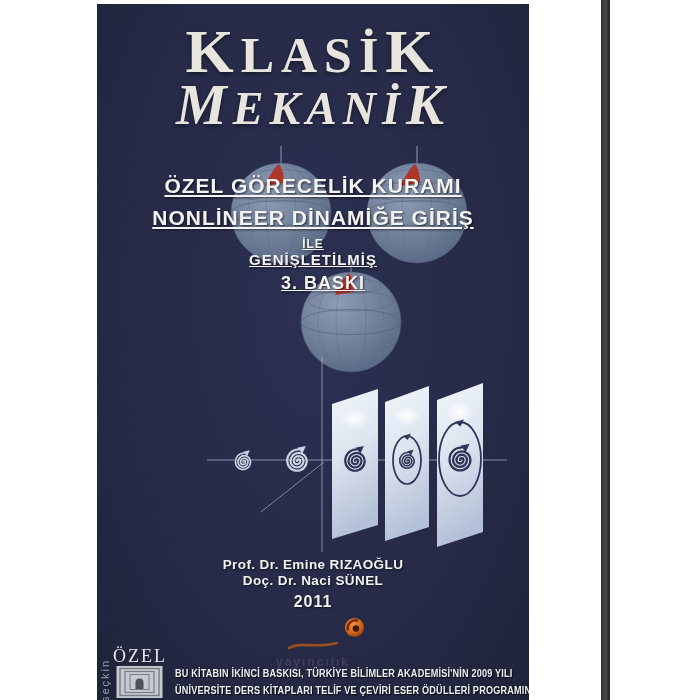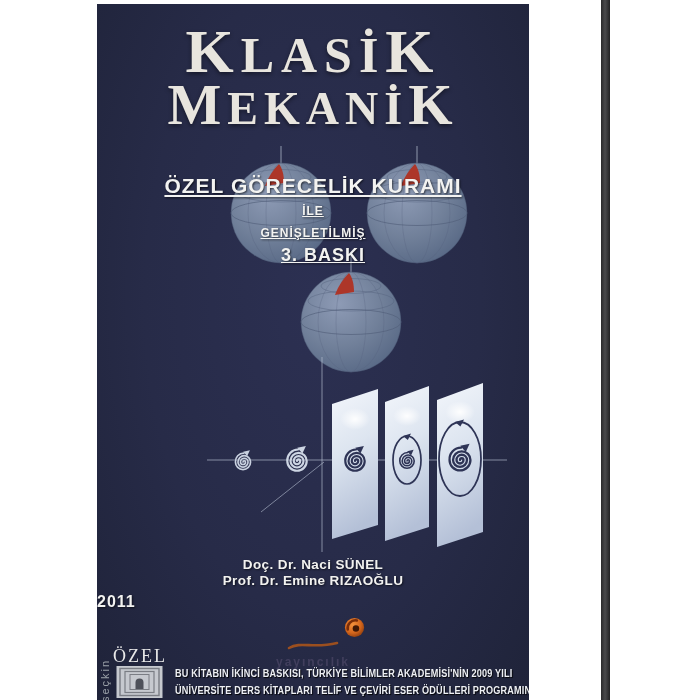--- a/index.html
+++ b/index.html
@@ -20,47 +20,47 @@
   .book-edge{
     position:absolute;left:601px;top:0;width:9px;height:700px;
     background:linear-gradient(to right,#2a2a2c,#4a4a4c 45%,#232325);
   }
 
   
   .title-block{position:absolute;top:16px;left:0;width:100%;text-align:center;z-index:4;
     font-family:"Liberation Serif", serif;font-weight:bold;color:#e8e5de;
     text-shadow:0 2px 4px rgba(0,0,0,.45);}
   .title-line1{font-size:62px;line-height:1.02;letter-spacing:7px;}
-  .title-line2{font-size:57px;line-height:1.0;letter-spacing:6px;margin-top:-7px;}
+  .title-line2{font-size:57px;line-height:1.0;letter-spacing:6px;margin-top:-7px;font-style:italic;}
   .title-line1 .sc{font-size:50px;}
   .title-line2 .sc{font-size:46px;}
 
   
   .subtitle-block{position:absolute;top:169px;left:0;width:100%;text-align:center;z-index:4;
     color:#f3f3f1;font-weight:bold;text-shadow:1px 1px 2px rgba(0,0,0,.6);text-decoration:underline;}
   .sub-big{font-size:21px;letter-spacing:1px;line-height:1.25;}
   .sub-small{font-size:12px;letter-spacing:1px;margin-top:6px;line-height:1.1;}
-  .sub-mid{font-size:12px;letter-spacing:1px;margin-top:8px;line-height:1.2;}
+  .sub-mid{font-size:15px;letter-spacing:1px;line-height:1.2;}
   .sub-edition{font-size:18px;letter-spacing:1px;margin-top:4px;padding-left:20px;}
   .gap1{margin-top:6px;}
 
   
   .sphere{position:absolute;z-index:1;}
   .sphere-1{left:129px;top:141px;width:110px;height:126px;}
   .sphere-2{left:265px;top:141px;width:110px;height:126px;}
   .sphere-3{left:199px;top:250px;width:110px;height:126px;}
 
   
   .phase-diagram{position:absolute;left:80px;top:345px;width:350px;height:215px;z-index:2;}
 
   
   .authors-block{position:absolute;top:553px;left:0;width:100%;text-align:center;z-index:4;
     color:#f2f2f0;font-weight:bold;font-size:13.5px;line-height:1.18;letter-spacing:.4px;
     text-shadow:1px 1px 2px rgba(0,0,0,.6);}
-  .year{position:absolute;top:589px;left:0;width:100%;text-align:left;z-index:4;
+  .year{position:absolute;top:589px;left:0;width:100%;text-align:center;z-index:4;
     color:#f2f2f0;font-weight:bold;font-size:16px;letter-spacing:1px;
     text-shadow:1px 1px 2px rgba(0,0,0,.6);}
 
   
   .publisher-logo{position:absolute;left:246px;top:612px;width:23px;height:23px;z-index:3;}
   .publisher-line{position:absolute;top:636px;left:0;width:100%;z-index:3;
     display:flex;justify-content:space-between;align-items:center;gap:5px;flex-direction:column;}
   .publisher-swash{width:52px;height:10px;opacity:.9;}
   .publisher-name{color:#43405f;font-weight:bold;font-size:12px;letter-spacing:2px;
     filter:blur(.4px);opacity:.95;}
@@ -133,20 +133,21 @@
         <use href="#sphereGlyph"></use>
       </svg>
 
     <div class="title-block">
       <div class="title-line1"><span>K</span><span class="sc">LASİ</span><span>K</span></div>
       <div class="title-line2"><span>M</span><span class="sc">EKANİ</span><span>K</span></div>
     </div>
 
     <div class="subtitle-block">
       <div class="sub-big">ÖZEL GÖRECELİK KURAMI</div>
+      <div class="sub-big gap1">NONLİNEER DİNAMİĞE GİRİŞ</div>
       <div class="sub-small">İLE</div>
       <div class="sub-mid">GENİŞLETİLMİŞ</div>
       <div class="sub-edition">3. BASKI</div>
     </div>
 
     <svg class="phase-diagram" viewBox="0 0 350 215">
 
       <line x1="145" y1="8" x2="145" y2="203" stroke="#b7c0d2" stroke-width="1" opacity=".65"></line>
       <line x1="30" y1="111" x2="330" y2="111" stroke="#b7c0d2" stroke-width="1" opacity=".65"></line>
       <line x1="147" y1="113" x2="84" y2="163" stroke="#b7c0d2" stroke-width="1" opacity=".6"></line>
@@ -165,22 +166,22 @@
       <path d="M226 87 l8 -2.4 l-3.2 6.4 z" fill="#2e3456"></path>
 
       <polygon points="260,51 306,34 306,183 260,198" fill="url(#panelGrad)"></polygon>
       <ellipse cx="283" cy="63" rx="15" ry="11" fill="url(#glowGrad)"></ellipse>
       <ellipse cx="283" cy="110" rx="21" ry="37" fill="none" stroke="#2e3456" stroke-width="1.8"></ellipse>
       <use href="#spiralGlyph" transform="translate(283,111) scale(1.45)" color="#2e3456"></use>
       <path d="M278 73 l9 -2.6 l-3.6 7 z" fill="#2e3456"></path>
     </svg>
 
     <div class="authors-block">
+      <div>Prof. Dr. Emine RIZAOĞLU</div>
       <div>Doç. Dr. Naci SÜNEL</div>
-      <div>Prof. Dr. Emine RIZAOĞLU</div>
     </div>
     <div class="year">2011</div>
 
     <svg class="publisher-logo" viewBox="0 0 24 24">
       <circle cx="12" cy="12" r="10" fill="url(#orangeGrad)"></circle>
       <path d="M5 14 a8 8 0 0 1 9.5 -9.3" stroke="#7a2d08" stroke-width="2.6" fill="none" stroke-linecap="round"></path>
       <circle cx="13.5" cy="13" r="3.4" fill="#401805"></circle>
     </svg>
     <div class="publisher-line">
       <svg class="publisher-swash" viewBox="0 0 52 10">

